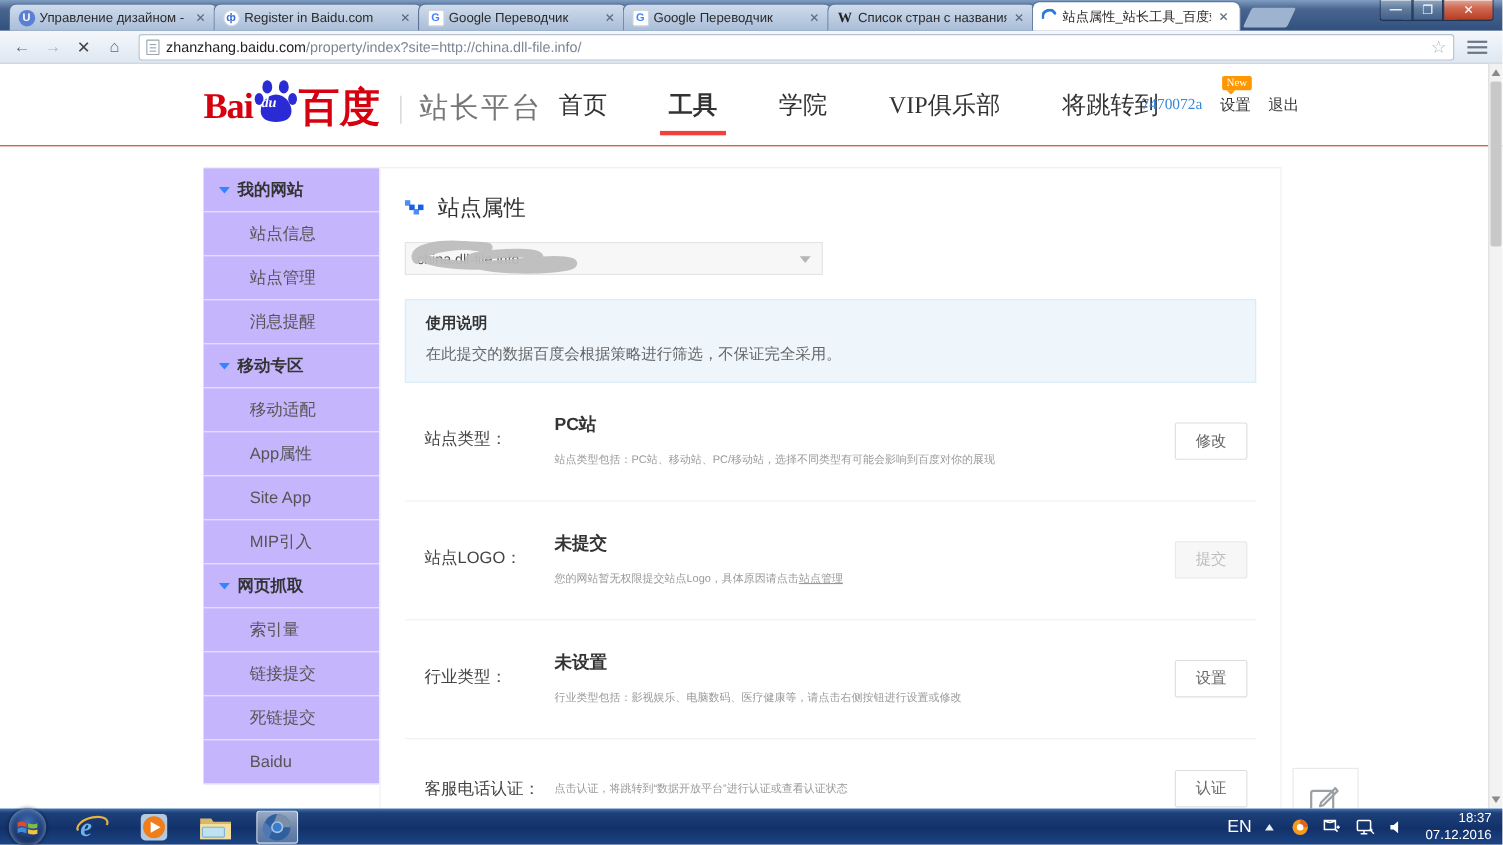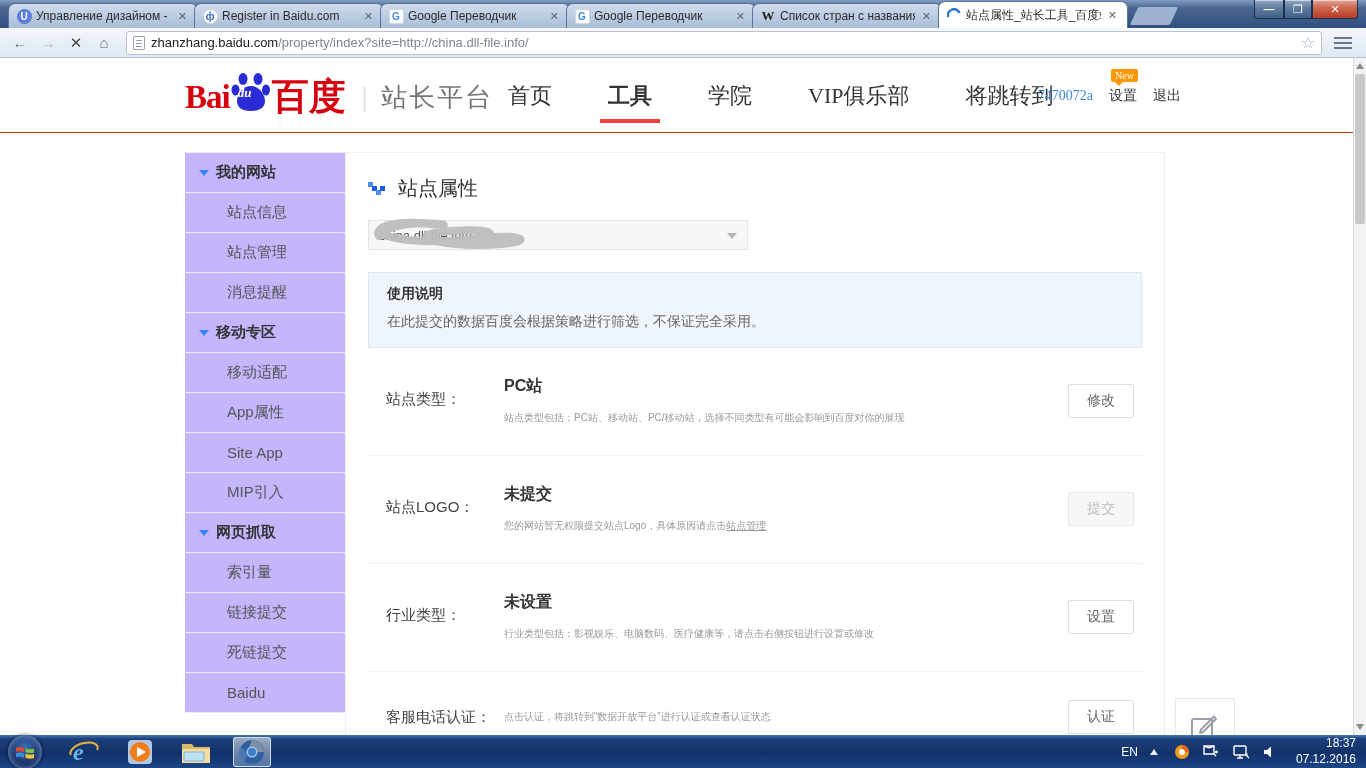--- a/index.html
+++ b/index.html
@@ -111,21 +111,21 @@
   .sc-thumb { position:absolute; left:1px; top:16px; width:10px; height:150px; background:#c8c8c8; border-radius:2px; }
 
   
   .taskbar { position:absolute; left:0; top:735px; width:1366px; height:33px;
     background:linear-gradient(180deg,#4477b5 0%,#1d4079 12%,#12316a 55%,#1c4586 100%); display:flex; align-items:center; }
   .orb { width:34px; height:34px; border-radius:50%; margin:0 14px 0 8px; position:relative;
     background:radial-gradient(circle at 50% 35%,#3d6db3,#0d2250 75%); box-shadow:inset 0 0 6px rgba(160,200,255,.8),0 0 4px rgba(0,0,0,.6); display:flex; align-items:center; justify-content:center; cursor:pointer; }
   .tb-ico { width:38px; height:30px; margin:0 9px; display:flex; align-items:center; justify-content:center; cursor:pointer; border-radius:3px; }
   .tb-ico.active { background:linear-gradient(180deg,rgba(255,255,255,.55),rgba(190,215,240,.35)); border:1px solid rgba(255,255,255,.7); }
   .tray { margin-left:auto; display:flex; align-items:center; color:#fff; }
-  .tray-en { font-size:12px; padding:0 8px; }
+  .tray-en { font-size:16px; padding:0 8px; }
   .tray-caret { width:0;height:0;border:4px solid transparent;border-bottom:6px solid #e8eef6;margin:0 10px 4px 4px; cursor:pointer; }
   .tray-ico { margin:0 6px; display:flex; align-items:center; cursor:pointer; }
   .clock { text-align:right; font-size:12px; line-height:1.3; margin:0 10px 0 12px; }
 </style>
 </head>
 <body>
 
 <div class="screen">
 
   <div class="tabstrip">

